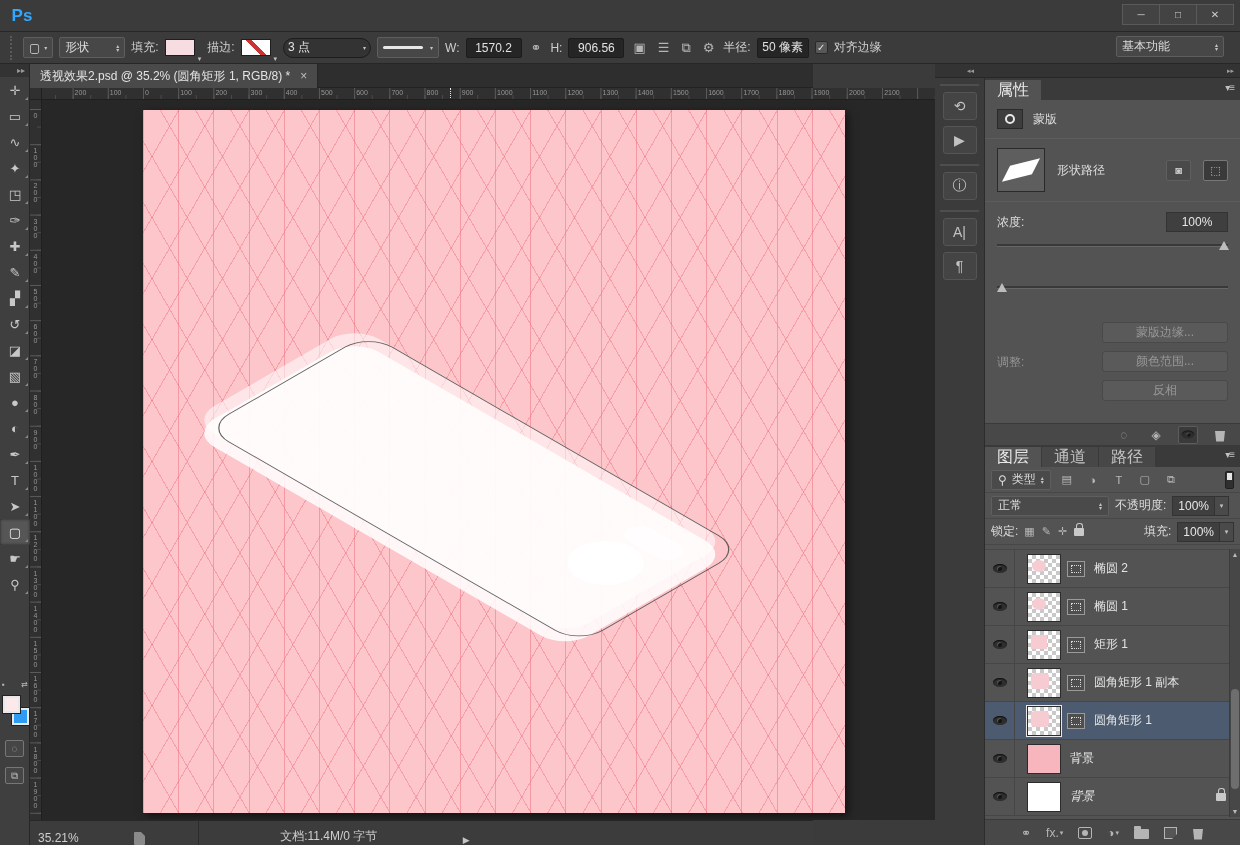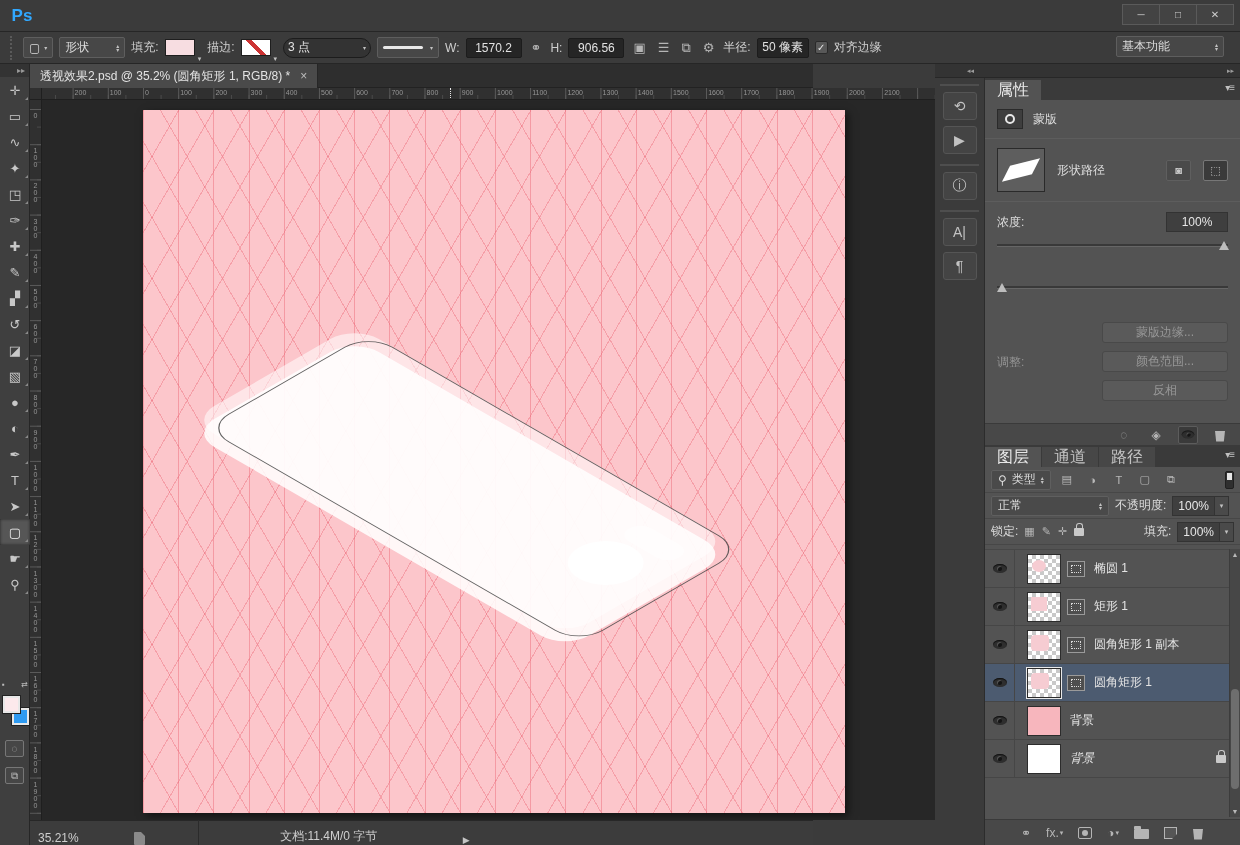--- a/index.html
+++ b/index.html
@@ -474,20 +474,30 @@
       </div>
       <div class="layerlist" id="layerlist">
           <div class="layer-row">
             <div class="eyecell">
               <span class="eye"></span>
             </div>
             <div class="thumb checker">
               <span class="tshape ellipse"></span>
             </div>
             <span class="vbadge"></span>
+            <span class="lname">椭圆 2</span>
+          </div>
+          <div class="layer-row">
+            <div class="eyecell">
+              <span class="eye"></span>
+            </div>
+            <div class="thumb checker">
+              <span class="tshape ellipse"></span>
+            </div>
+            <span class="vbadge"></span>
             <span class="lname">椭圆 1</span>
           </div>
           <div class="layer-row">
             <div class="eyecell">
               <span class="eye"></span>
             </div>
             <div class="thumb checker">
               <span class="tshape rect"></span>
             </div>
             <span class="vbadge"></span>

